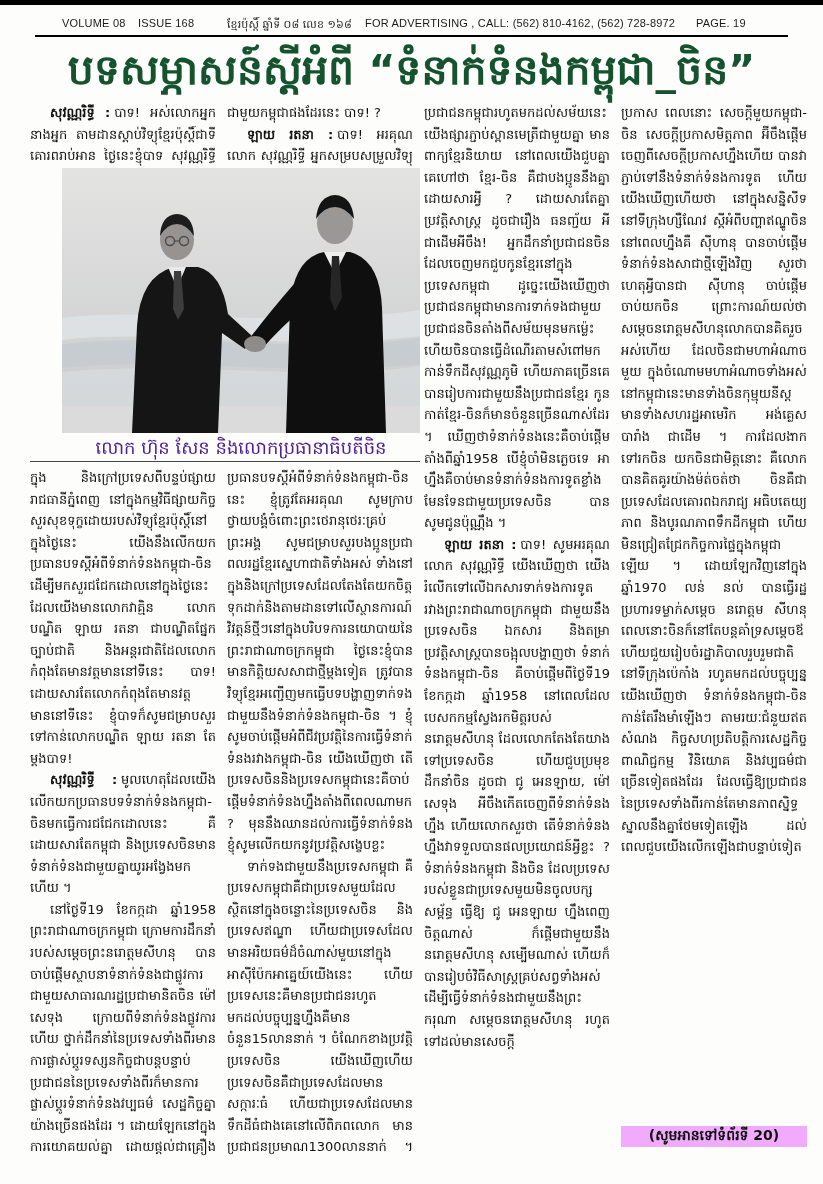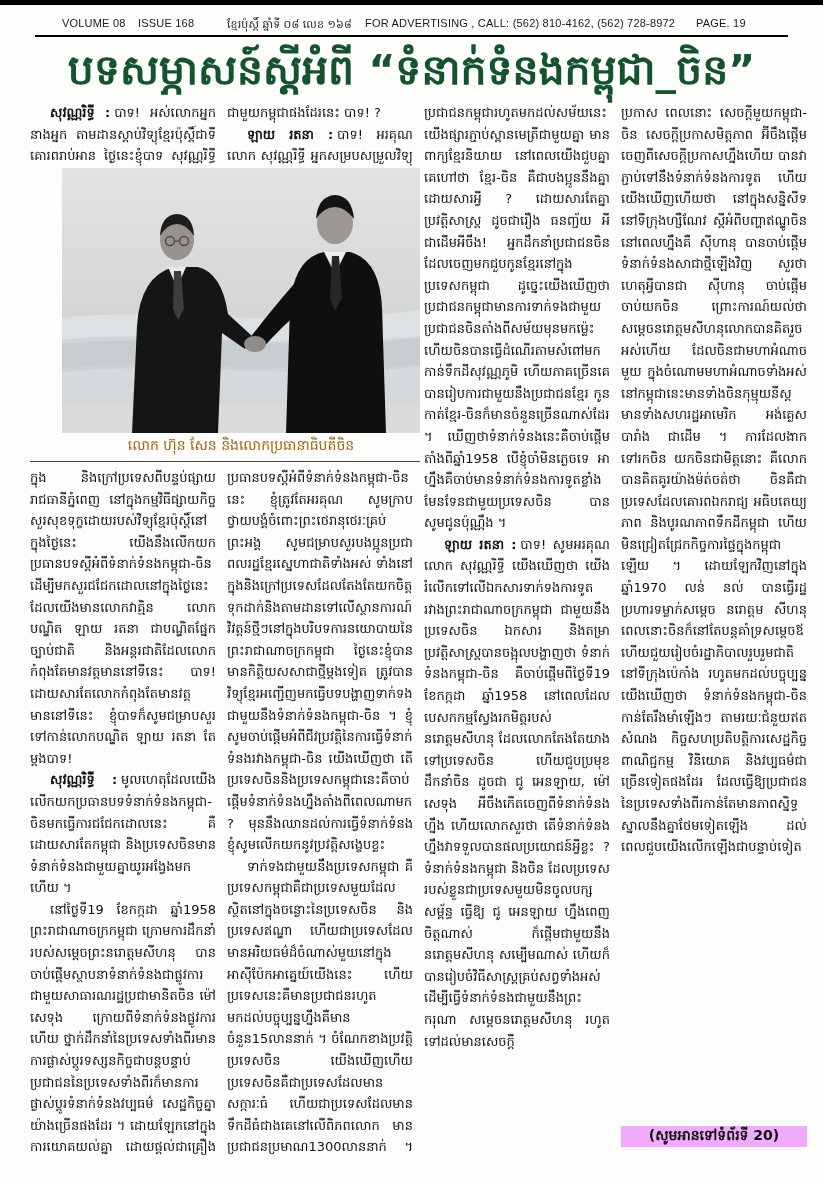--- a/index.html
+++ b/index.html
@@ -22,21 +22,21 @@
   .col p.noindent{text-indent:0;}
   .spk{font-weight:bold;padding-right:4px;}
   .c1top{left:30px;top:102px;width:186px;height:64px;}
   .c2top{left:227px;top:102px;width:186px;height:64px;}
   .c1bot{left:30px;top:467px;width:186px;height:690px;}
   .c2bot{left:227px;top:467px;width:186px;height:690px;}
   .c3{left:424px;top:102px;width:186px;height:1054px;}
   .c4{left:621px;top:102px;width:186px;height:1022px;}
   .photo{position:absolute;left:62px;top:168px;width:358px;height:265px;margin:0;background:#d9d9d9;}
   .photo svg{display:block;}
-  .caption{position:absolute;left:62px;top:436px;width:358px;text-align:center;font-size:14px;color:#a16207;}
+  .caption{position:absolute;left:62px;top:436px;width:358px;text-align:center;font-size:18px;color:#4c1d95;}
   .caption-rule{position:absolute;left:30px;top:461px;width:390px;height:1px;background:#444;}
   .continuation{position:absolute;left:621px;top:1126px;width:186px;text-align:center;
                 font-weight:bold;font-size:14px;background:#f0abfc;}
 </style>
 </head>
 <body>
 
 <div class="page">
 
   <div class="topbar"></div>

